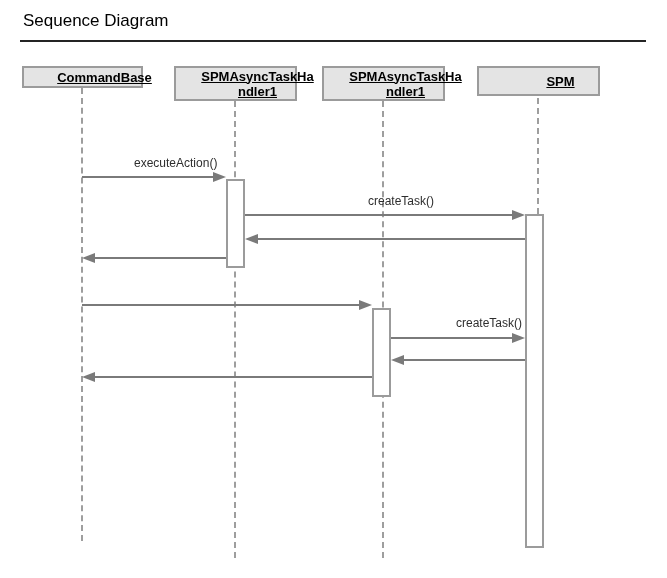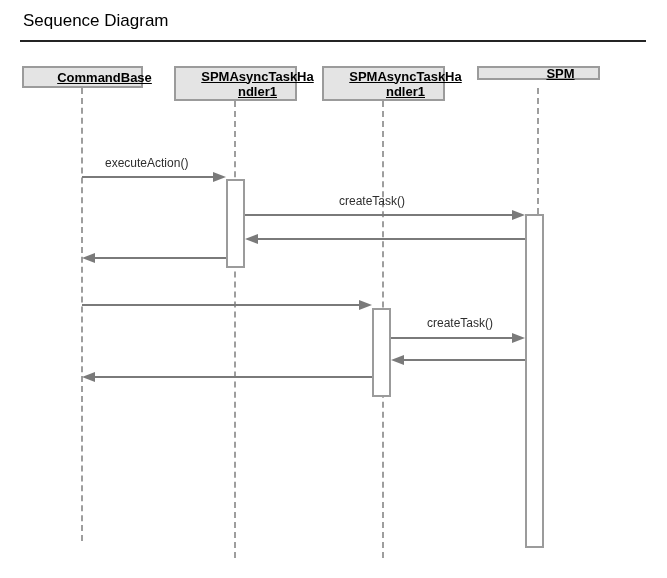--- a/index.html
+++ b/index.html
@@ -77,20 +77,21 @@
     border-bottom: 5px solid transparent;
   }
   .arrow.right .head { right: 0; border-left: 13px solid #7a7a7a; }
   .arrow.left  .head { left: 0;  border-right: 13px solid #7a7a7a; }
   .msg-label {
     position: absolute;
     font-size: 12px;
     line-height: 14px;
     color: #2e2e2e;
     white-space: nowrap;
+    margin-left: 29px;
   }
 </style>
 </head>
 <body>
 
 <div class="canvas">
 
   <div class="title">Sequence Diagram</div>
   <div class="rule"></div>
 
@@ -103,21 +104,21 @@
     <span>CommandBase</span>
   </div>
   <div class="actor" style="left:174px; top:66px; width:123px; height:35px;">
     <span>SPMAsyncTaskHa</span>
     <span>ndler1</span>
   </div>
   <div class="actor" style="left:322px; top:66px; width:123px; height:35px;">
     <span>SPMAsyncTaskHa</span>
     <span>ndler1</span>
   </div>
-  <div class="actor" style="left:477px; top:66px; width:123px; height:14px;">
+  <div class="actor" style="left:477px; top:66px; width:123px; height:30px;">
     <span>SPM</span>
   </div>
 
   <div class="activation" style="left:226px; top:179px; width:19px; height:89px;"></div>
   <div class="activation" style="left:372px; top:308px; width:19px; height:89px;"></div>
   <div class="activation" style="left:525px; top:214px; width:19px; height:334px;"></div>
 
   <div class="arrow right" style="left:82px; top:172px; width:144px;">
     <div class="shaft"></div>
     <div class="head"></div>

